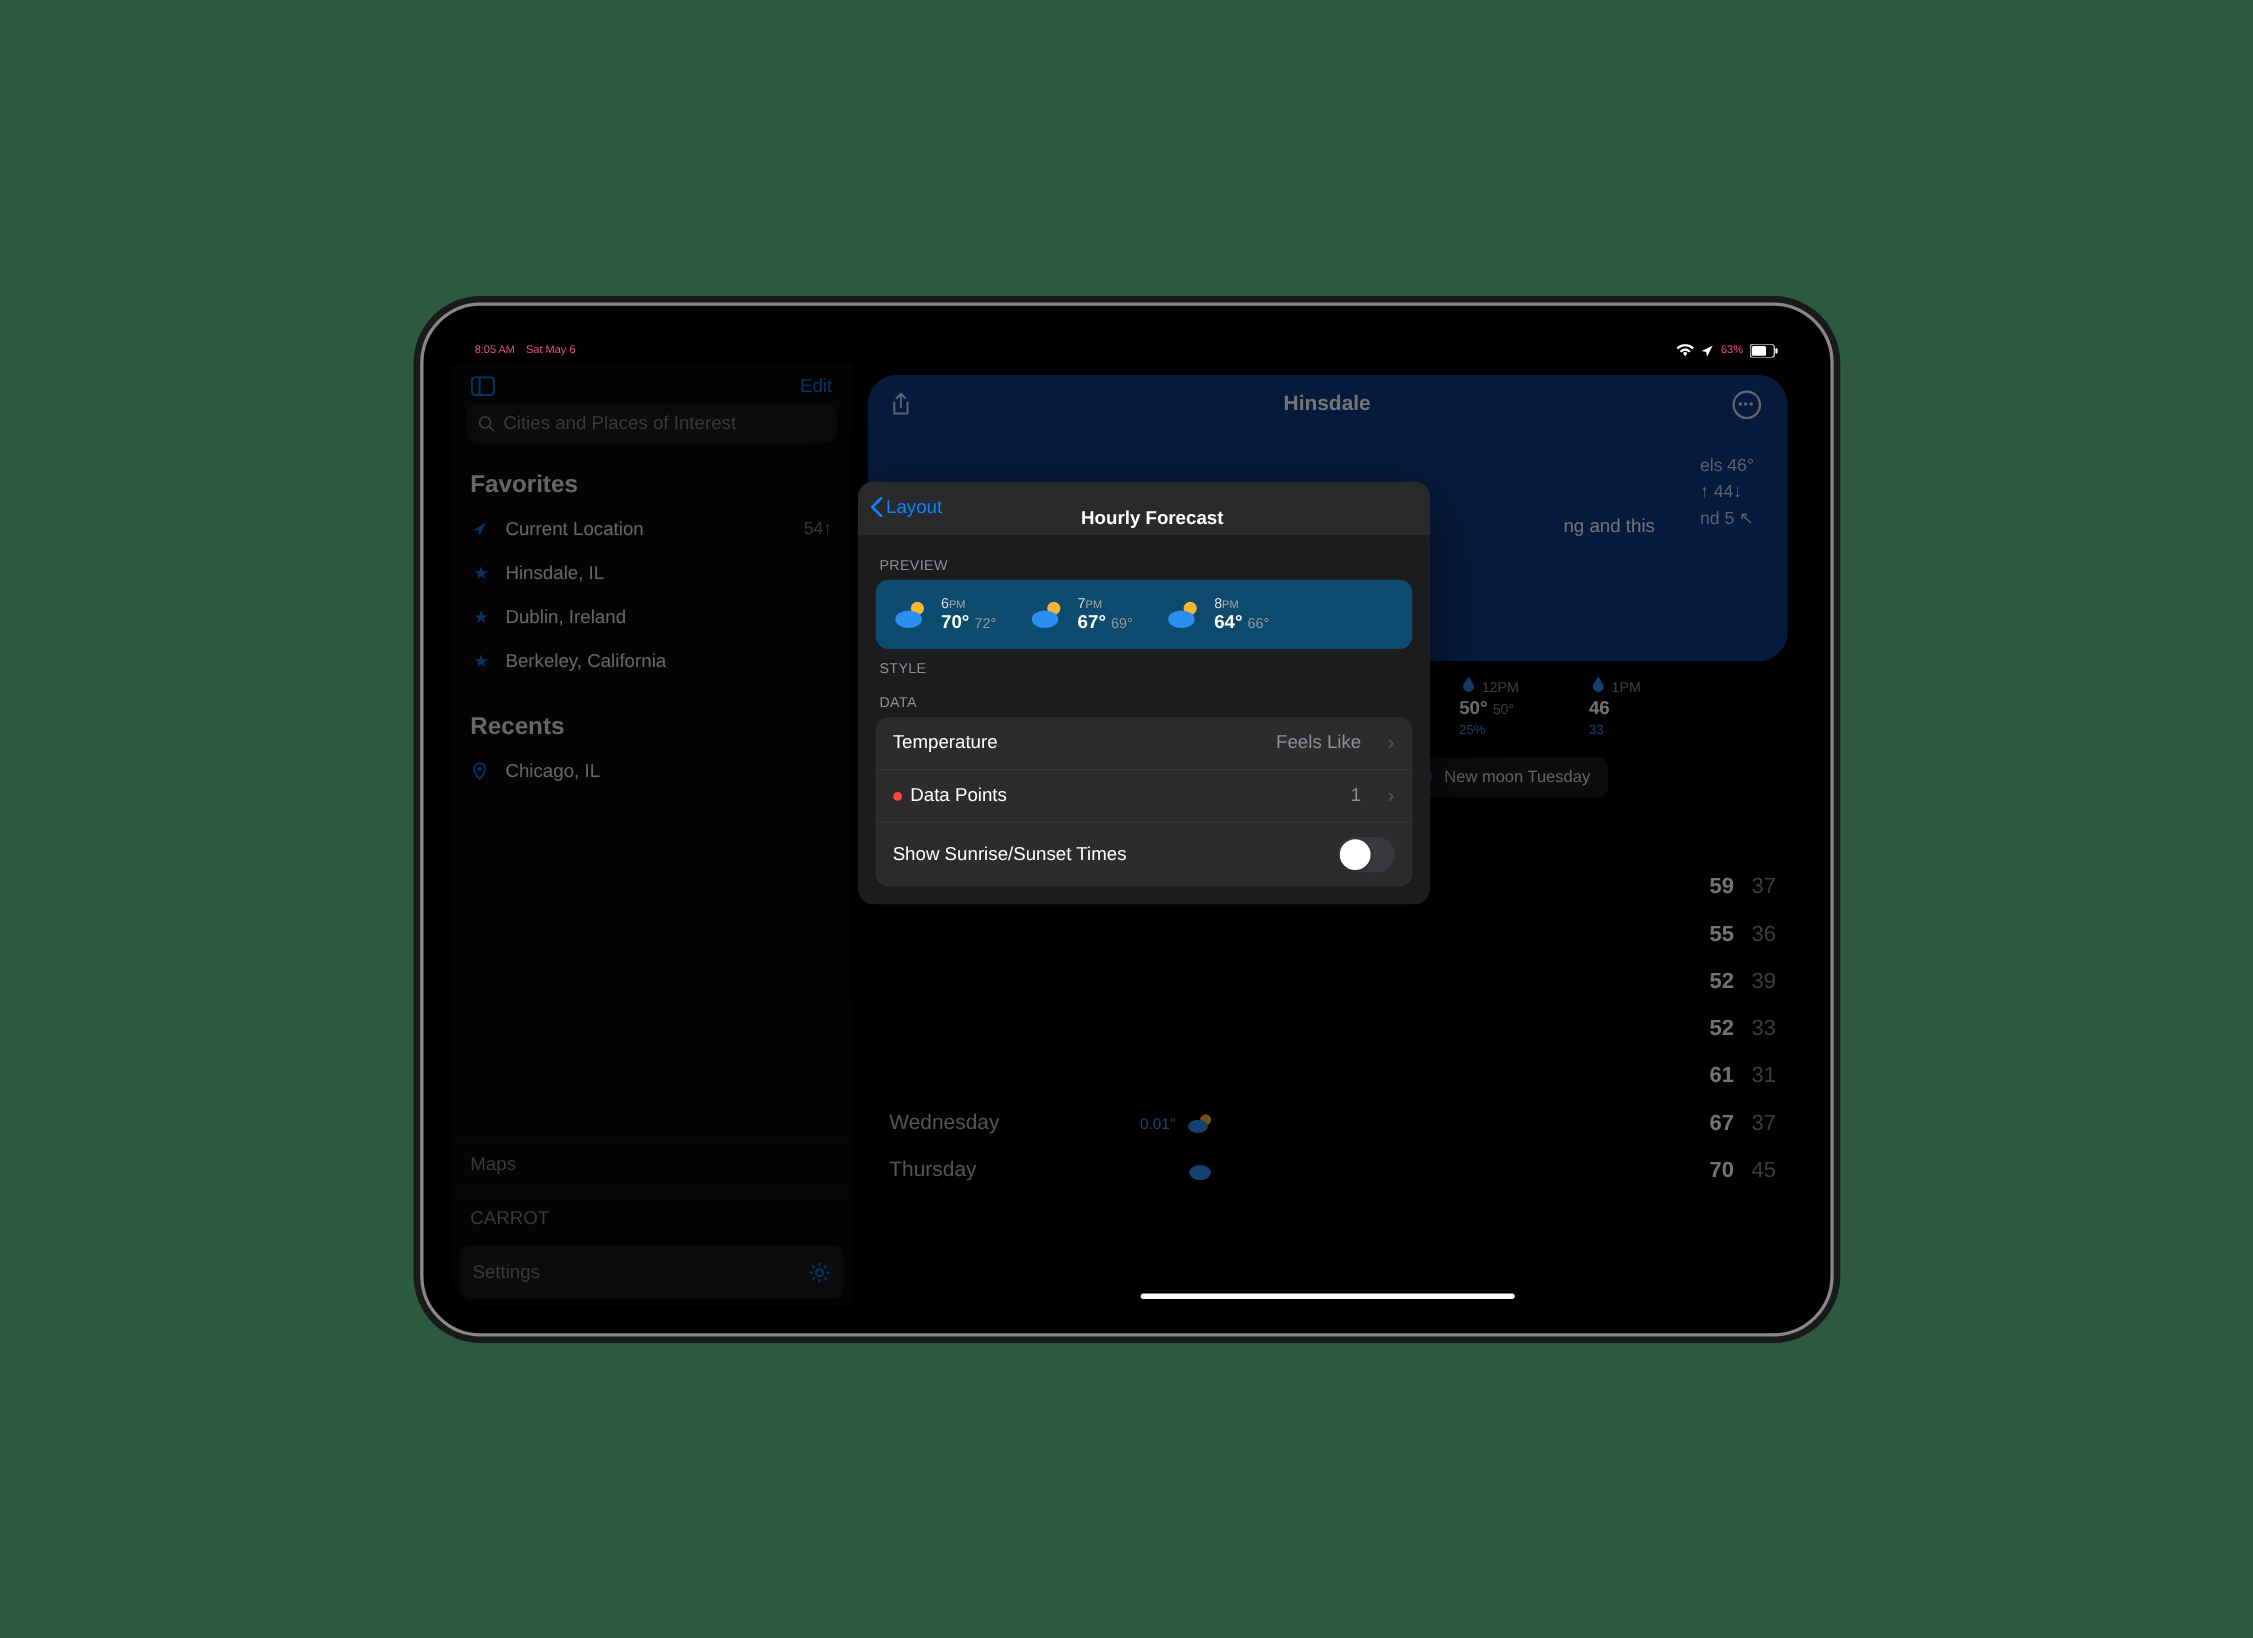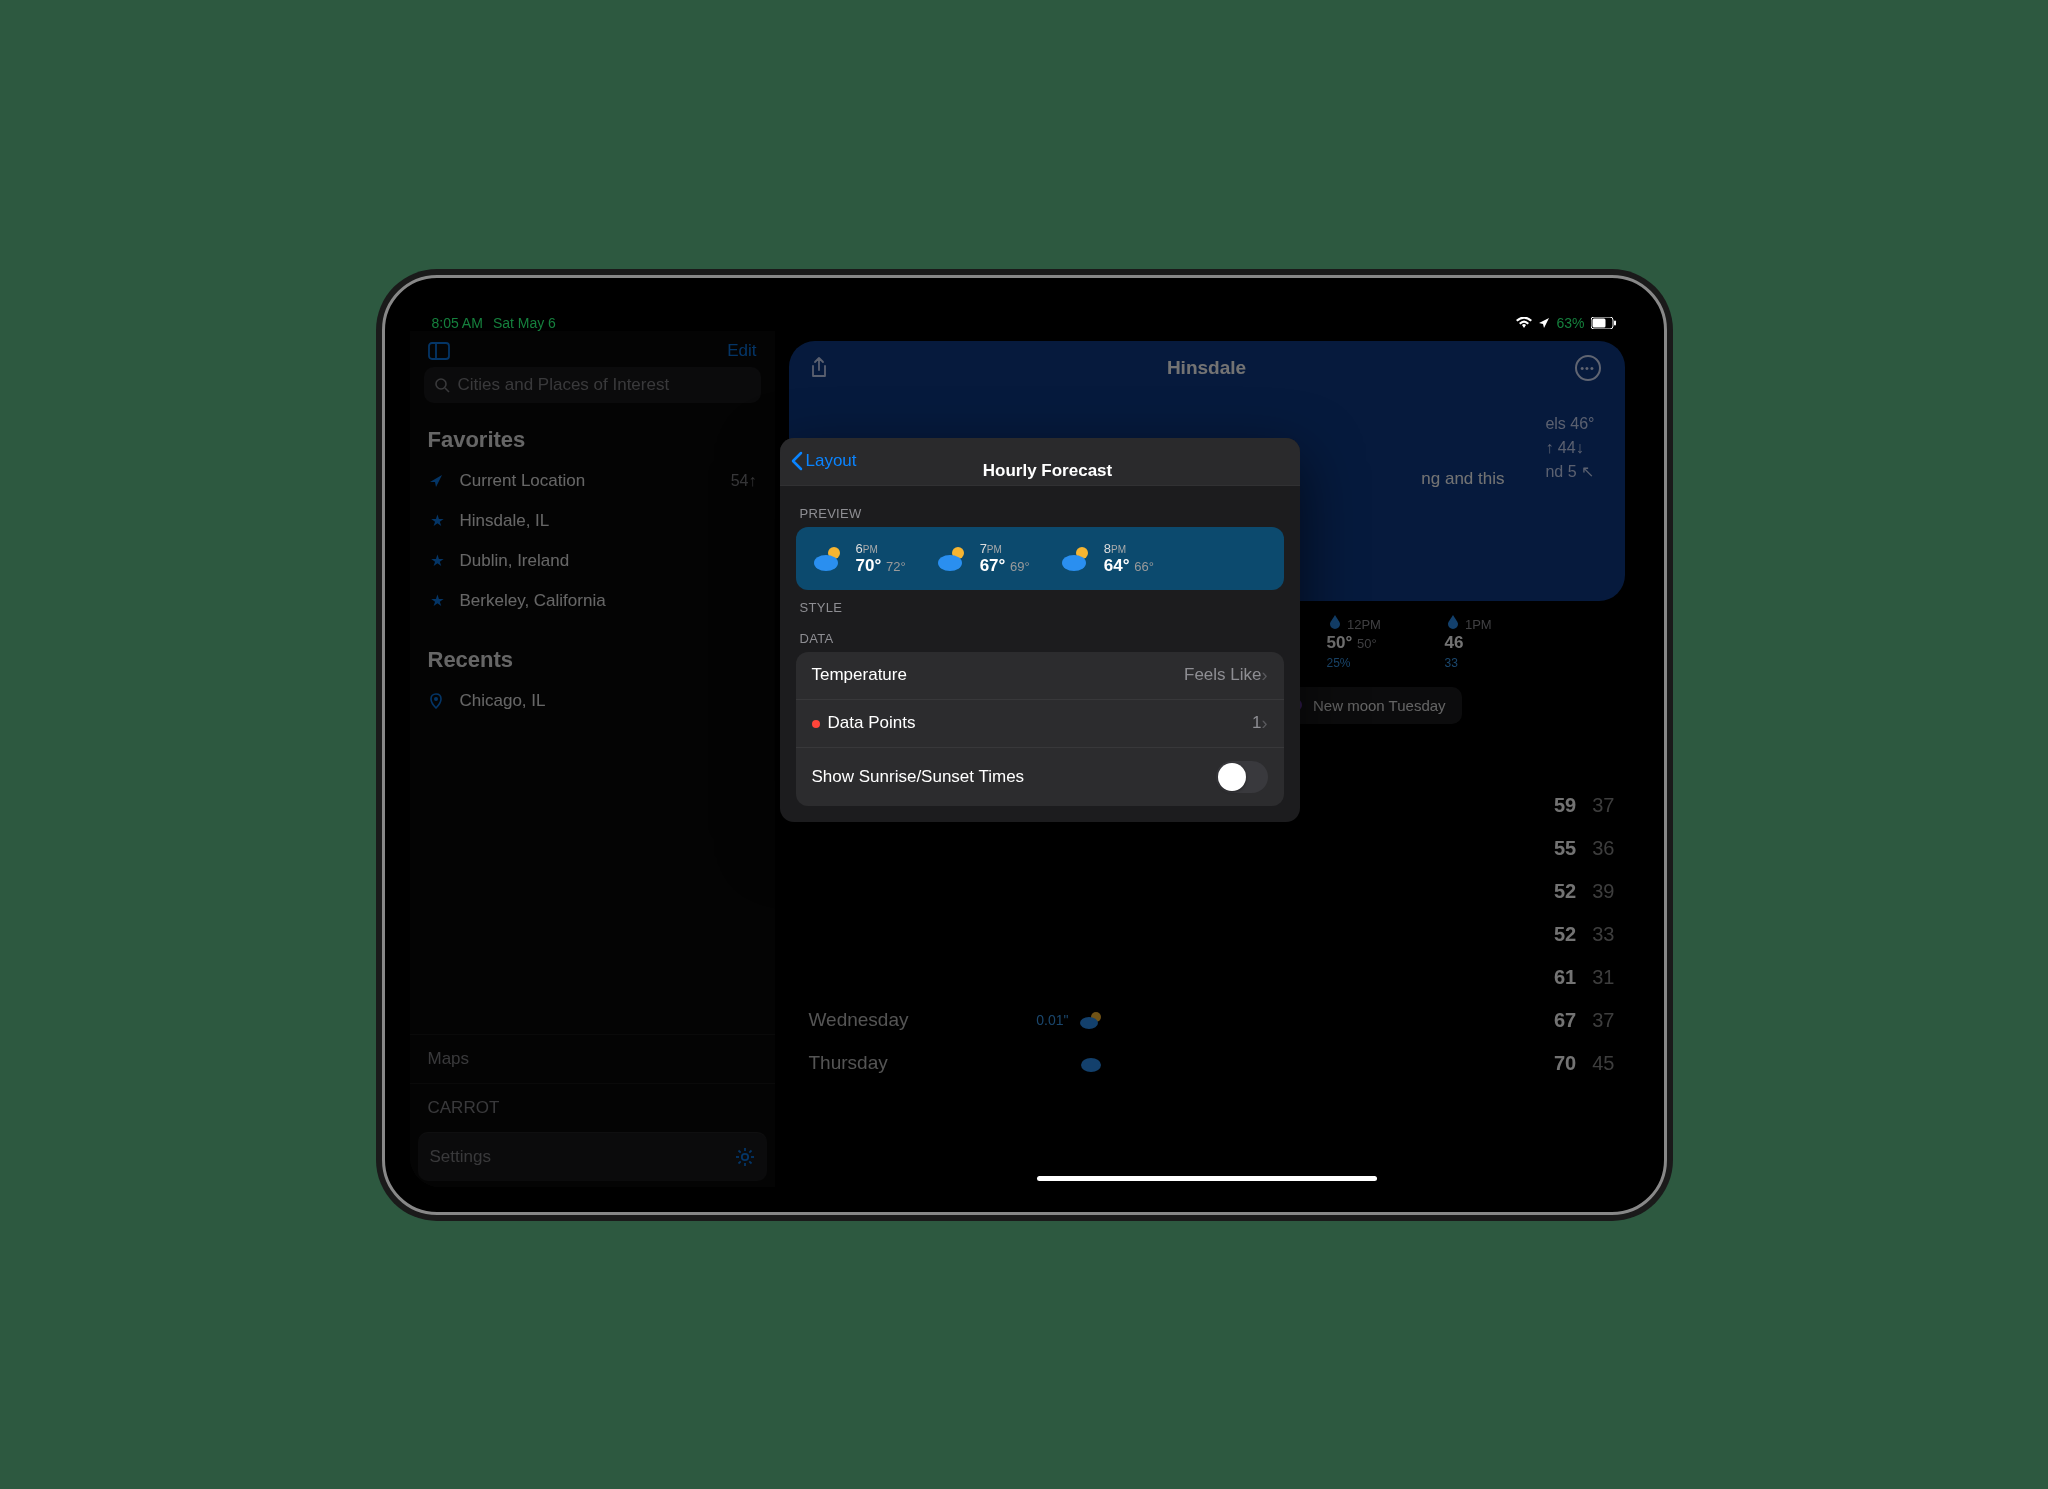--- a/index.html
+++ b/index.html
@@ -1,20 +1,20 @@
 <!DOCTYPE html>
 <html><head>
 <meta charset="utf-8">
 <style>
   * { margin: 0; padding: 0; box-sizing: border-box; font-family: -apple-system, BlinkMacSystemFont, "Segoe UI", Helvetica, Arial, sans-serif; }
   body { background: #2d5940; display: flex; align-items: center; justify-content: center; min-height: 100vh; }
   .device-frame { width: 1285px; height: 940px; background: #000; border-radius: 55px; border: 3px solid #888; padding: 25px; position: relative; box-shadow: 0 0 0 6px #1a1a1a; }
   .screen { width: 100%; height: 100%; background: #000; border-radius: 30px; overflow: hidden; position: relative; }
 
-  .statusbar { height: 28px; display:flex; align-items:flex-end; justify-content:space-between; padding: 4px 22px 0; color:#15803d; font-size: 14px; font-weight:500; }
+  .statusbar { height: 28px; display:flex; align-items:center; justify-content:space-between; padding: 4px 22px 0; color:#ec4899; font-size: 10px; font-weight:500; }
   .statusbar-left { display:flex; gap:10px; }
   .statusbar-right { display:flex; align-items:center; gap:6px; }
 
   .app { position:absolute; top:28px; bottom:0; left:0; right:0; display:flex; }
 
   
   .sidebar { width: 365px; background: rgba(20,20,20,0.6); padding: 10px 0 0; display:flex; flex-direction:column; position:relative; }
   .dim-overlay { position:absolute; inset:0; background: rgba(0,0,0,0.6); z-index: 3; pointer-events:none; }
   .sidebar-top { display:flex; justify-content:space-between; align-items:center; padding: 0 18px 6px; }
   .sidebar-icon-btn { color:#0a84ff; font-size:20px; }
@@ -78,21 +78,21 @@
   .pv-item { display:flex; align-items:center; gap:10px; }
   .pv-text { display:flex; flex-direction:column; }
   .pv-time { font-size:13px; color:#ddd; }
   .pv-time .ampm { font-size:10px; color:#aaa; }
   .pv-temp { font-size:17px; font-weight:600; }
   .pv-temp .feels { font-size:13px; color:#9a9a9a; font-weight:400; }
   .option-group { background:#2c2c2e; border-radius:12px; overflow:hidden; }
   .option-row { display:flex; align-items:center; justify-content:space-between; padding:13px 16px; font-size:17px; border-bottom:1px solid rgba(80,80,80,0.35); }
   .option-row:last-child { border-bottom:none; }
   .check { color:#0a84ff; font-size:18px; font-weight:700; }
-  .row-value { color:#8e8e93; display:flex; align-items:center; gap:0; }
+  .row-value { color:#8e8e93; display:flex; align-items:center; gap:24px; }
   .chev { color:#5a5a5e; font-size:18px; }
   .orange-dot { width:8px; height:8px; background:#ff453a; border-radius:50%; display:inline-block; margin-right:8px; }
   .switch { width:52px; height:32px; background:#39393d; border-radius:16px; position:relative; }
   .switch-knob { width:28px; height:28px; background:#fff; border-radius:50%; position:absolute; top:2px; left:2px; box-shadow:0 1px 3px rgba(0,0,0,0.4); }
 
   
   .wicon { width:34px; height:34px; }
 
   svg { display:block; }
 </style>

